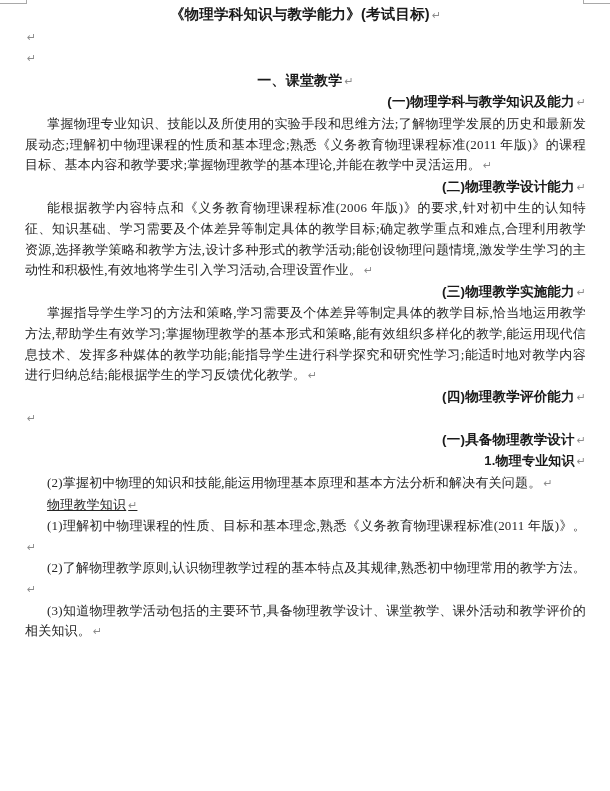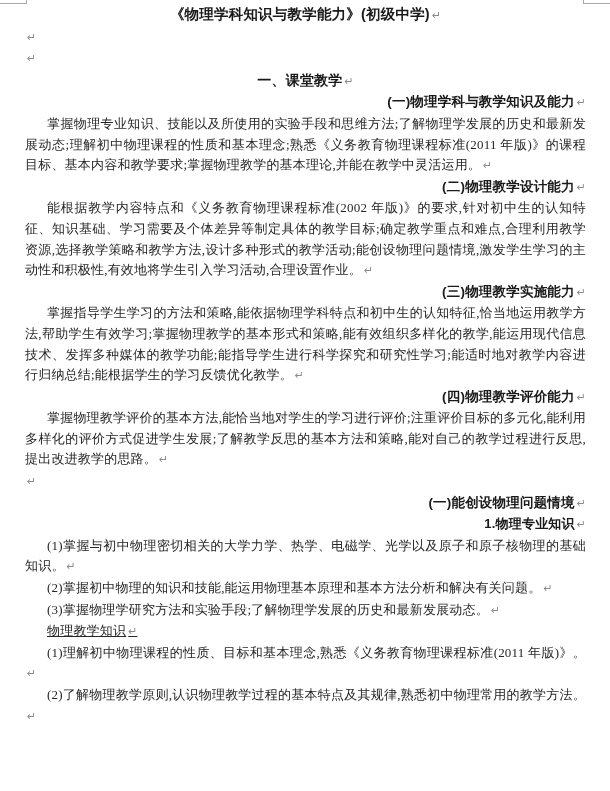--- a/index.html
+++ b/index.html
@@ -79,35 +79,33 @@
 </style>
 </head>
 <body>
 
 <div class="page">
   <div class="crop crop-tl-h"></div>
   <div class="crop crop-tl-v"></div>
   <div class="crop crop-tr-h"></div>
   <div class="crop crop-tr-v"></div>
   <main class="doc-body">
-      <div class="blk title"><span class="txt">《物理学科知识与教学能力》(初级中学)</span><span class="pilcrow">↵</span></div>
+      <div class="blk title"><span class="txt">《物理学科知识与教学能力》(考试目标)</span><span class="pilcrow">↵</span></div>
       <div class="blk blank"><span class="txt"></span><span class="pilcrow">↵</span></div>
       <div class="blk blank"><span class="txt"></span><span class="pilcrow">↵</span></div>
       <div class="blk center-heading"><span class="txt">一、课堂教学</span><span class="pilcrow">↵</span></div>
       <div class="blk sub-heading"><span class="txt">(一)物理学科与教学知识及能力</span><span class="pilcrow">↵</span></div>
       <div class="blk body"><span class="txt">掌握物理专业知识、技能以及所使用的实验手段和思维方法;了解物理学发展的历史和最新发展动态;理解初中物理课程的性质和基本理念;熟悉《义务教育物理课程标准(2011 年版)》的课程目标、基本内容和教学要求;掌握物理教学的基本理论,并能在教学中灵活运用。</span><span class="pilcrow">↵</span></div>
       <div class="blk sub-heading"><span class="txt">(二)物理教学设计能力</span><span class="pilcrow">↵</span></div>
-      <div class="blk body"><span class="txt">能根据教学内容特点和《义务教育物理课程标准(2002 年版)》的要求,针对初中生的认知特征、知识基础、学习需要及个体差异等制定具体的教学目标;确定教学重点和难点,合理利用教学资源,选择教学策略和教学方法,设计多种形式的教学活动;能创设物理问题情境,激发学生学习的主动性和积极性,有效地将学生引入学习活动,合理设置作业。</span><span class="pilcrow">↵</span></div>
+      <div class="blk body"><span class="txt">能根据教学内容特点和《义务教育物理课程标准(2006 年版)》的要求,针对初中生的认知特征、知识基础、学习需要及个体差异等制定具体的教学目标;确定教学重点和难点,合理利用教学资源,选择教学策略和教学方法,设计多种形式的教学活动;能创设物理问题情境,激发学生学习的主动性和积极性,有效地将学生引入学习活动,合理设置作业。</span><span class="pilcrow">↵</span></div>
       <div class="blk sub-heading"><span class="txt">(三)物理教学实施能力</span><span class="pilcrow">↵</span></div>
-      <div class="blk body"><span class="txt">掌握指导学生学习的方法和策略,能依据物理学科特点和初中生的认知特征,恰当地运用教学方法,帮助学生有效学习;掌握物理教学的基本形式和策略,能有效组织多样化的教学,能运用现代信息技术、发挥多种媒体的教学功能;能指导学生进行科学探究和研究性学习;能适时地对教学内容进行归纳总结;能根据学生的学习反馈优化教学。</span><span class="pilcrow">↵</span></div>
+      <div class="blk body"><span class="txt">掌握指导学生学习的方法和策略,学习需要及个体差异等制定具体的教学目标,恰当地运用教学方法,帮助学生有效学习;掌握物理教学的基本形式和策略,能有效组织多样化的教学,能运用现代信息技术、发挥多种媒体的教学功能;能指导学生进行科学探究和研究性学习;能适时地对教学内容进行归纳总结;能根据学生的学习反馈优化教学。</span><span class="pilcrow">↵</span></div>
       <div class="blk sub-heading"><span class="txt">(四)物理教学评价能力</span><span class="pilcrow">↵</span></div>
-      <div class="blk body"><span class="txt">掌握物理教学评价的基本方法,能恰当地对学生的学习进行评价;注重评价目标的多元化,能利用多样化的评价方式促进学生发展;了解教学反思的基本方法和策略,能对自己的教学过程进行反思,提出改进教学的思路。</span><span class="pilcrow">↵</span></div>
       <div class="blk blank"><span class="txt"></span><span class="pilcrow">↵</span></div>
-      <div class="blk sub-heading"><span class="txt">(一)能创设物理问题情境</span><span class="pilcrow">↵</span></div>
+      <div class="blk sub-heading"><span class="txt">(一)具备物理教学设计</span><span class="pilcrow">↵</span></div>
       <div class="blk num-heading"><span class="txt">1.物理专业知识</span><span class="pilcrow">↵</span></div>
-      <div class="blk body"><span class="txt">(1)掌握与初中物理密切相关的大学力学、热学、电磁学、光学以及原子和原子核物理的基础知识。</span><span class="pilcrow">↵</span></div>
       <div class="blk body"><span class="txt">(2)掌握初中物理的知识和技能,能运用物理基本原理和基本方法分析和解决有关问题。</span><span class="pilcrow">↵</span></div>
-      <div class="blk body"><span class="txt">(3)掌握物理学研究方法和实验手段;了解物理学发展的历史和最新发展动态。</span><span class="pilcrow">↵</span></div>
       <div class="blk plain-indent"><span class="txt">物理教学知识</span><span class="pilcrow">↵</span></div>
       <div class="blk body"><span class="txt">(1)理解初中物理课程的性质、目标和基本理念,熟悉《义务教育物理课程标准(2011 年版)》。</span><span class="pilcrow">↵</span></div>
       <div class="blk body"><span class="txt">(2)了解物理教学原则,认识物理教学过程的基本特点及其规律,熟悉初中物理常用的教学方法。</span><span class="pilcrow">↵</span></div>
+      <div class="blk body"><span class="txt">(3)知道物理教学活动包括的主要环节,具备物理教学设计、课堂教学、课外活动和教学评价的相关知识。</span><span class="pilcrow">↵</span></div>
     </main>
 </div>
 
 </body></html>

